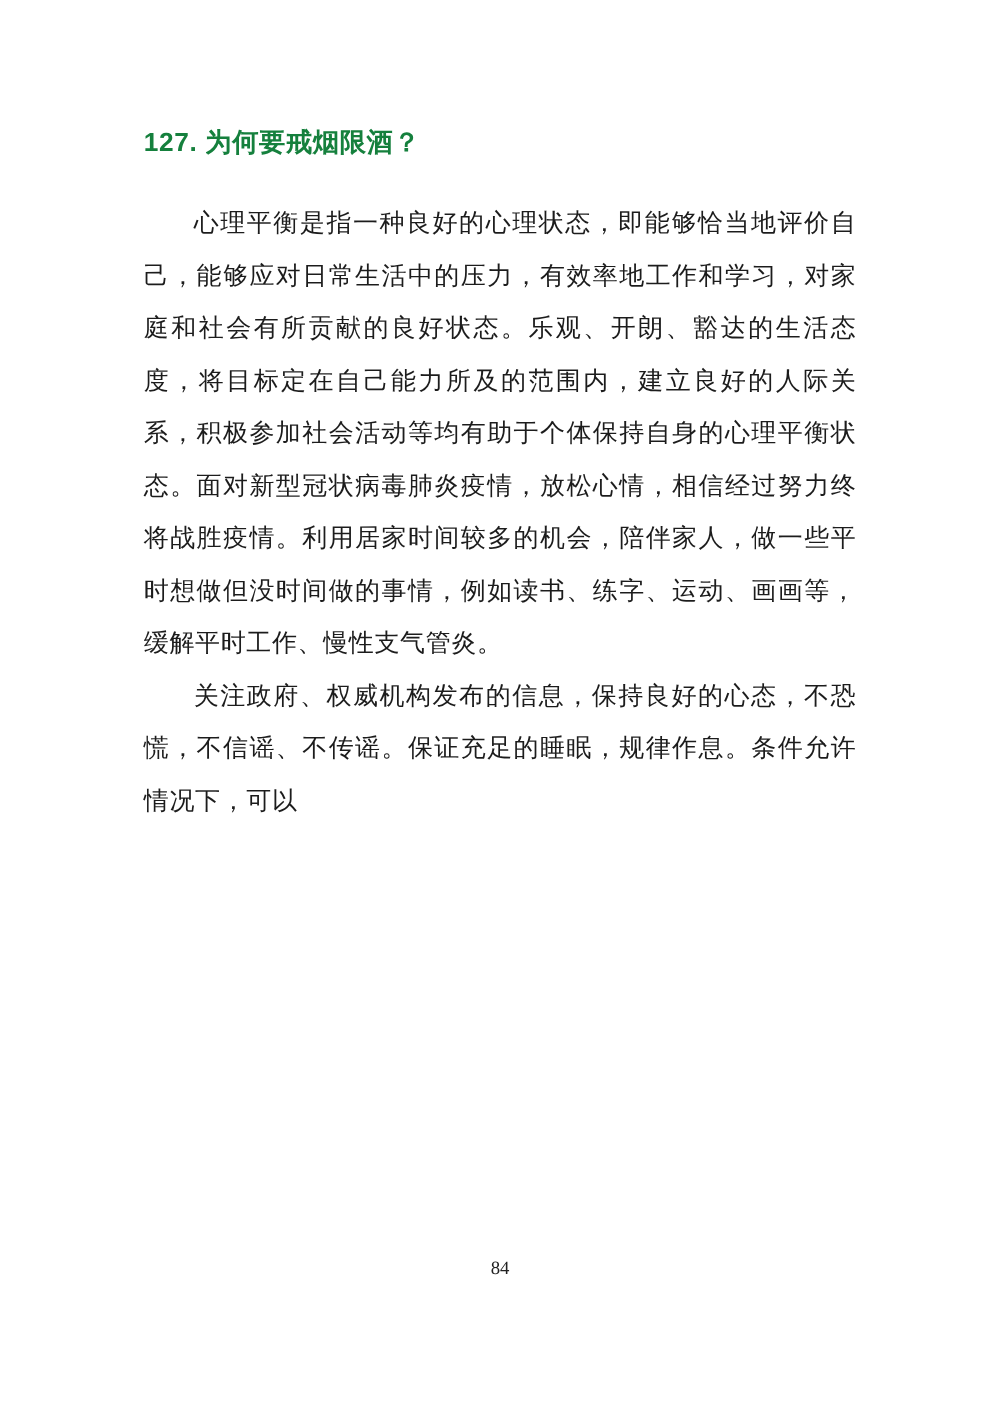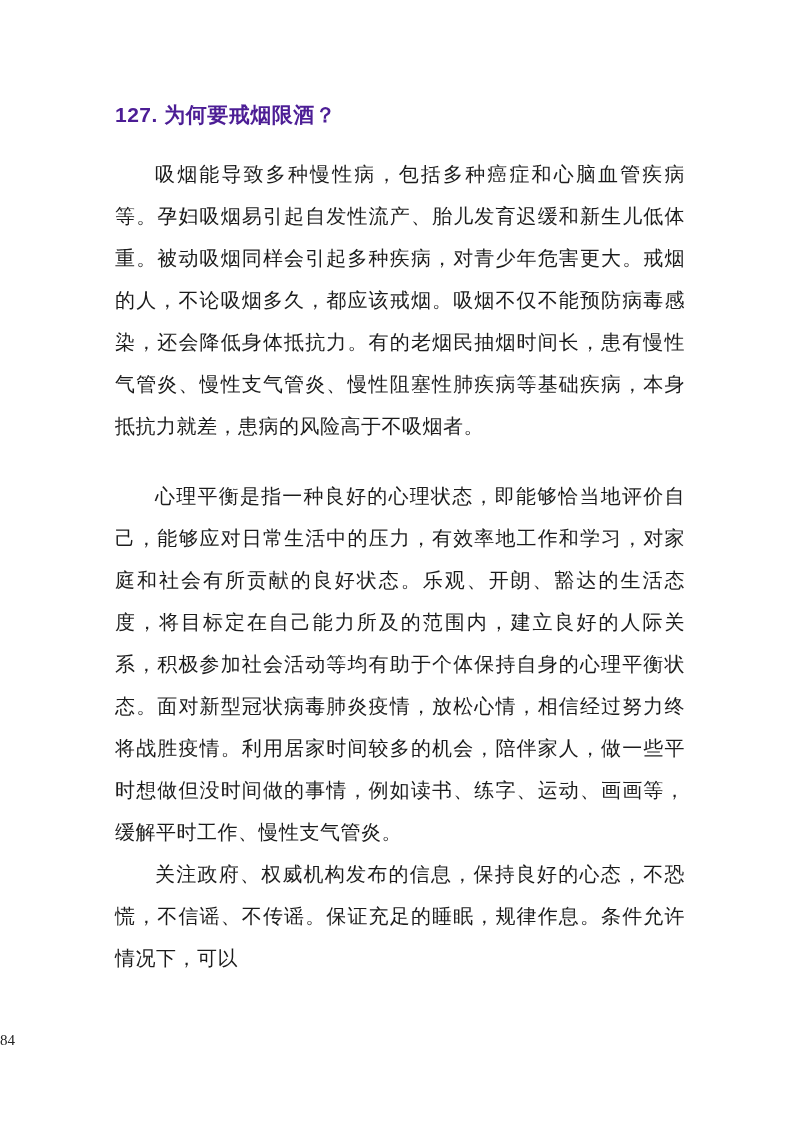--- a/index.html
+++ b/index.html
@@ -22,21 +22,21 @@
     top: 100px;
     width: 570px;
   }
   .section-heading {
     font-family: "Liberation Sans", sans-serif;
     font-size: 21px;
     font-weight: bold;
     line-height: 30px;
     letter-spacing: 0.5px;
     margin: 0;
-    color: #4c1d95;
+    color: #15803d;
   }
   .section + .section {
     margin-top: 28px;
   }
   .body-para {
     font-family: "Liberation Serif", serif;
     font-size: 20px;
     line-height: 42px;
     text-align: justify;
     text-justify: inter-ideograph;
@@ -45,35 +45,35 @@
     margin: 0;
     color: #1c1c1c;
   }
   .section .body-para:first-of-type {
     margin-top: 23px;
   }
   .page-number {
     position: absolute;
     left: 0;
     right: 0;
-    top: 1032px;
+    top: 1007px;
+    text-align: center;
     font-family: "Liberation Serif", serif;
     font-size: 15px;
     color: #222222;
   }
 </style>
 </head>
 <body>
 
 <div class="page">
   <div class="content">
 
     <div class="section">
       <h2 class="section-heading">127. 为何要戒烟限酒？</h2>
-      <p class="body-para">吸烟能导致多种慢性病，包括多种癌症和心脑血管疾病等。孕妇吸烟易引起自发性流产、胎儿发育迟缓和新生儿低体重。被动吸烟同样会引起多种疾病，对青少年危害更大。戒烟的人，不论吸烟多久，都应该戒烟。吸烟不仅不能预防病毒感染，还会降低身体抵抗力。有的老烟民抽烟时间长，患有慢性气管炎、慢性支气管炎、慢性阻塞性肺疾病等基础疾病，本身抵抗力就差，患病的风险高于不吸烟者。</p>
     </div>
 
     <div class="section">
       <p class="body-para">心理平衡是指一种良好的心理状态，即能够恰当地评价自己，能够应对日常生活中的压力，有效率地工作和学习，对家庭和社会有所贡献的良好状态。乐观、开朗、豁达的生活态度，将目标定在自己能力所及的范围内，建立良好的人际关系，积极参加社会活动等均有助于个体保持自身的心理平衡状态。面对新型冠状病毒肺炎疫情，放松心情，相信经过努力终将战胜疫情。利用居家时间较多的机会，陪伴家人，做一些平时想做但没时间做的事情，例如读书、练字、运动、画画等，缓解平时工作、慢性支气管炎。</p>
       <p class="body-para">关注政府、权威机构发布的信息，保持良好的心态，不恐慌，不信谣、不传谣。保证充足的睡眠，规律作息。条件允许情况下，可以</p>
     </div>
 
   </div>
 
   <div class="page-number">84</div>

